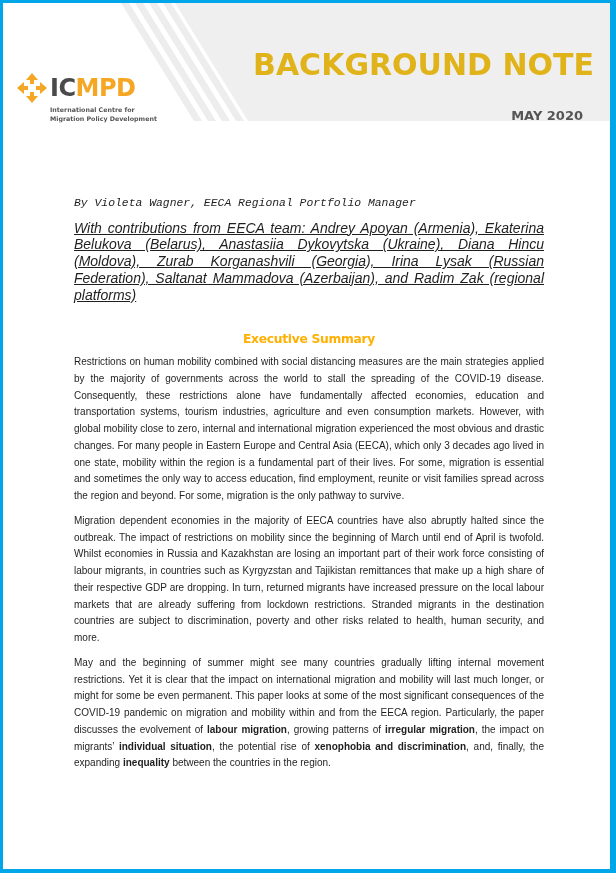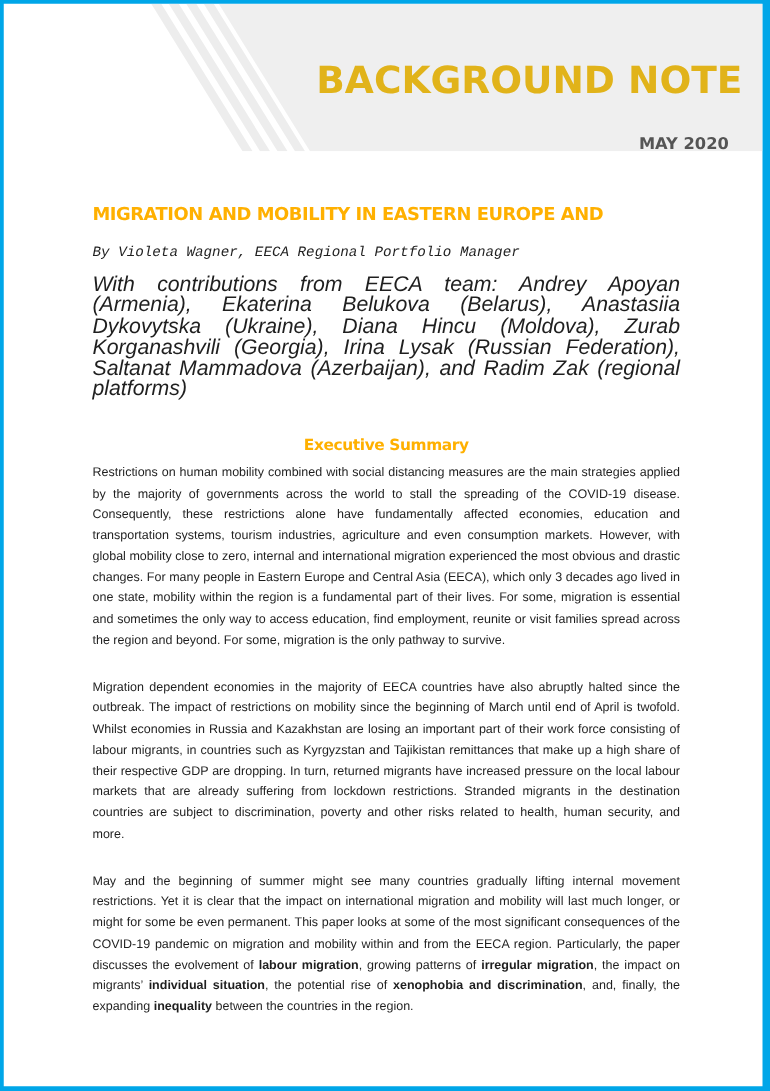--- a/index.html
+++ b/index.html
@@ -51,58 +51,75 @@
     font-family: "DejaVu Sans", sans-serif; font-weight: bold;
     font-size: 14.3px; line-height: 23px; color: #FFB000;
     margin: 0; letter-spacing: -0.35px;
   }
   .byline {
     font-style: italic; font-size: 11.4px; line-height: 16.7px;
     margin: 11px 0 0 0;
     font-family: Liberation Mono, monospace;
   }
   .contrib {
-    font-style: italic; font-size: 17px; line-height: 16.7px;
-    margin: 8px 0 0 0; text-align: justify;
+    font-style: italic; font-size: 14px; line-height: 16.7px;
+    margin: 8px 0 0 0; text-align: justify; text-decoration: underline;
   }
   .section-head {
     font-family: "DejaVu Sans", sans-serif; font-weight: bold;
     font-size: 12.3px; color: #FFB000; margin: 27px 0 0 0; line-height: 18px;
     letter-spacing: -0.3px;
     text-align: center;
   }
   .para {
     font-size: 10px; line-height: 16.75px; text-align: justify;
     margin: 6px 0 0 0;
   }
-  .para + .para { margin-top: 21px; }
+  .para + .para { margin-top: 8px; }
   .para b { font-weight: bold; }
 </style>
 </head>
 <body>
 
 <div class="page">
 
   <div class="band">
     <svg width="607" height="118" viewBox="0 0 607 118">
       <polygon points="172,0 607,0 607,118 245,118" fill="#EFEFEF"></polygon>
       <polygon points="118,0 126,0 199,118 191,118" fill="#EDEDED"></polygon>
       <polygon points="132,0 140,0 213,118 205,118" fill="#EDEDED"></polygon>
       <polygon points="146,0 154,0 227,118 219,118" fill="#EDEDED"></polygon>
       <polygon points="160,0 168,0 241,118 233,118" fill="#EDEDED"></polygon>
     </svg>
 
+    <div class="logo">
+      <svg class="logo-icon" viewBox="0 0 30 30">
+        <g fill="#F5A623">
+          <polygon points="15,0 21,7 17,7 17,11 13,11 13,7 9,7"></polygon>
+          <polygon points="15,30 21,23 17,23 17,19 13,19 13,23 9,23"></polygon>
+          <polygon points="0,15 7,9 7,13 11,13 11,17 7,17 7,21"></polygon>
+          <polygon points="30,15 23,9 23,13 19,13 19,17 23,17 23,21"></polygon>
+        </g>
+      </svg>
+      <div class="logo-word">
+        <span class="ic">IC</span><span class="mpd">MPD</span>
+      </div>
+      <div class="logo-sub">
+        <div>International Centre for</div>
+        <div>Migration Policy Development</div>
+      </div>
+    </div>
 
     <div class="bg-title">BACKGROUND NOTE</div>
     <div class="date">MAY 2020</div>
   </div>
 
   <div class="content">
     <h1 class="main-title">
-      <span>MIGRATION AND MOBILITY IN EASTERN EUROPE AND</span><br>
+      <br>
     </h1>
     <p class="byline">By Violeta Wagner, EECA Regional Portfolio Manager</p>
     <p class="contrib">With contributions from EECA team: Andrey Apoyan (Armenia), Ekaterina Belukova (Belarus), Anastasiia Dykovytska (Ukraine), Diana Hincu (Moldova), Zurab Korganashvili (Georgia), Irina Lysak (Russian Federation), Saltanat Mammadova (Azerbaijan), and Radim Zak (regional platforms)</p>
 
     <h2 class="section-head">Executive Summary</h2>
 
     <p class="para">Restrictions on human mobility combined with social distancing measures are the main strategies applied by the majority of governments across the world to stall the spreading of the COVID-19 disease. Consequently, these restrictions alone have fundamentally affected economies, education and transportation systems, tourism industries, agriculture and even consumption markets. However, with global mobility close to zero, internal and international migration experienced the most obvious and drastic changes. For many people in Eastern Europe and Central Asia (EECA), which only 3 decades ago lived in one state, mobility within the region is a fundamental part of their lives. For some, migration is essential and sometimes the only way to access education, find employment, reunite or visit families spread across the region and beyond. For some, migration is the only pathway to survive.</p>
     <p class="para">Migration dependent economies in the majority of EECA countries have also abruptly halted since the outbreak. The impact of restrictions on mobility since the beginning of March until end of April is twofold. Whilst economies in Russia and Kazakhstan are losing an important part of their work force consisting of labour migrants, in countries such as Kyrgyzstan and Tajikistan remittances that make up a high share of their respective GDP are dropping. In turn, returned migrants have increased pressure on the local labour markets that are already suffering from lockdown restrictions. Stranded migrants in the destination countries are subject to discrimination, poverty and other risks related to health, human security, and more.</p>
     <p class="para"><span>May and the beginning of summer might see many countries gradually lifting internal movement restrictions. Yet it is clear that the impact on international migration and mobility will last much longer, or might for some be even permanent. This paper looks at some of the most significant consequences of the COVID-19 pandemic on migration and mobility within and from the EECA region. Particularly, the paper discusses the evolvement of </span><b>labour migration</b><span>, growing patterns of </span><b>irregular migration</b><span>, the impact on migrants’ </span><b>individual situation</b><span>, the potential rise of </span><b>xenophobia and discrimination</b><span>, and, finally, the expanding </span><b>inequality</b><span> between the countries in the region.</span></p>
   </div>

